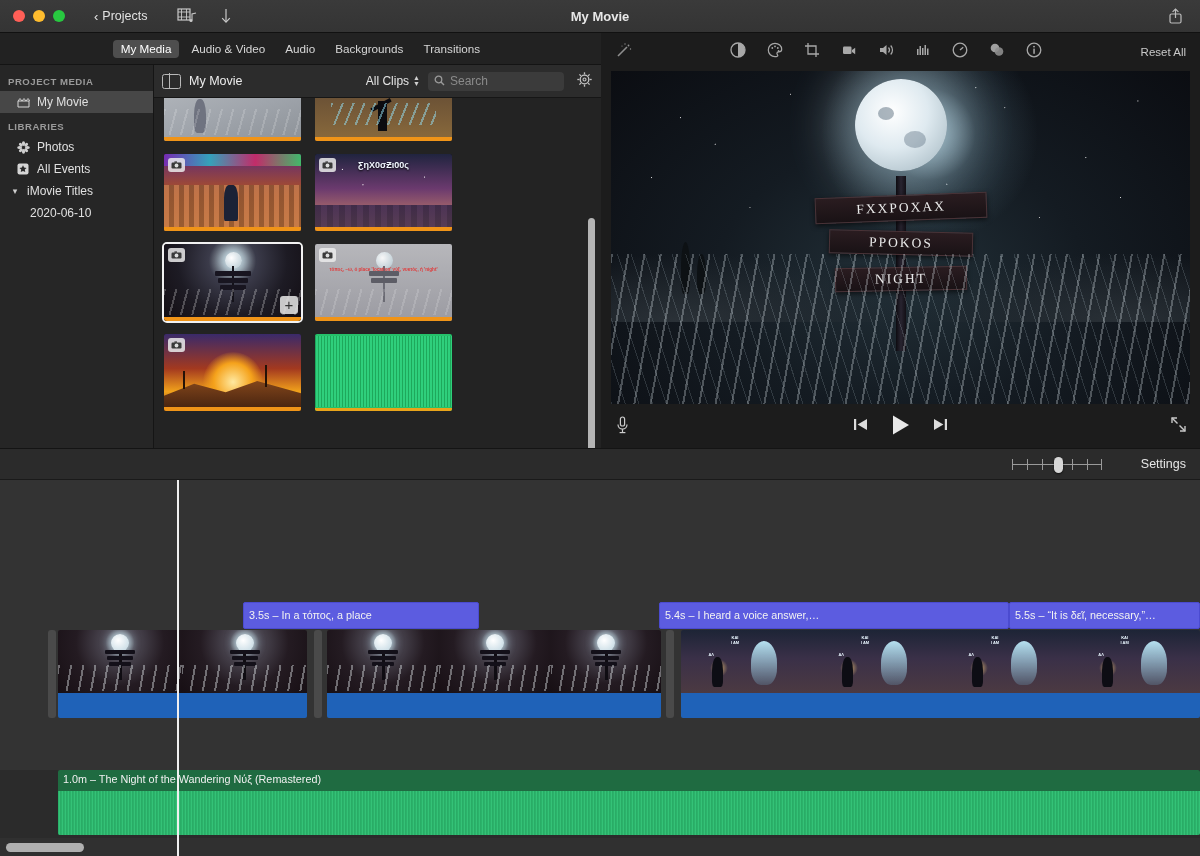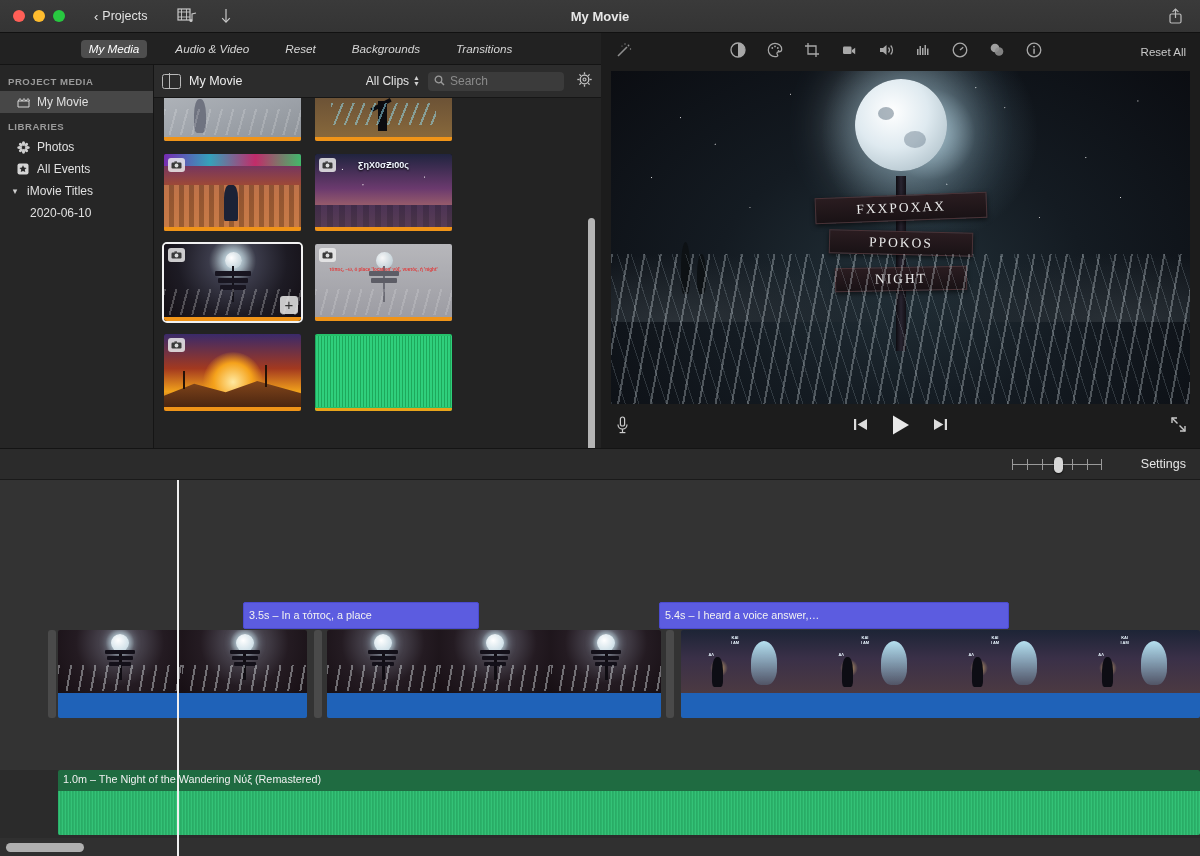--- a/index.html
+++ b/index.html
@@ -17,21 +17,21 @@
     color:#e2e2e2; padding:2px 7px; border-radius:4px; }
   .projbtn .chev { font-size:13px; }
   .tb-icon { margin-left:22px; color:#c9c9c9; display:flex; align-items:center; }
   .win-title { position:absolute; left:0; right:0; text-align:center; font-size:13px;
     font-weight:700; color:#e8e8e8; pointer-events:none; }
   .share-btn { position:absolute; right:16px; top:7px; color:#bdbdbd; }
 
   
   .browser-tabs { position:absolute; left:0; top:33px; width:601px; height:32px;
     background:#222; border-bottom:1px solid #141414; display:flex; align-items:center;
-    justify-content:center; gap:20px;font-style:italic; }
+    justify-content:center; gap:4px; }
   .btab { font-size:11.7px; color:#d6d6d6; padding:2.5px 8px; border-radius:4px; }
   .btab.active { background:#4e4e4e; color:#fff; }
 
   .sidebar { position:absolute; left:0; top:65px; width:154px; height:383px;
     background:#262626; border-right:1px solid #151515; padding-top:8px; }
   .side-head { font-size:9.6px; font-weight:700; letter-spacing:.5px; color:#9a9a9a;
     padding:3px 10px 4px 8px; text-transform:uppercase; }
   .side-item { display:flex; align-items:center; gap:7px; height:22px; padding-left:16px;
     font-size:12px; color:#e0e0e0; }
   .side-item.sel { background:#474747; }
@@ -237,21 +237,21 @@
       <rect x="3" y="7" width="11" height="9" rx="1.5" fill="none" stroke="#bdbdbd" stroke-width="1.2"></rect>
       <line x1="8.5" y1="2" x2="8.5" y2="11" stroke="#bdbdbd" stroke-width="1.2"></line>
       <path d="M5.6 4.9 L8.5 2 L11.4 4.9" fill="none" stroke="#bdbdbd" stroke-width="1.2"></path>
     </svg>
   </div>
 </div>
 
 <div class="browser-tabs">
   <div class="btab active">My Media</div>
   <div class="btab">Audio &amp; Video</div>
-  <div class="btab">Reset</div>
+  <div class="btab">Audio</div>
   <div class="btab">Backgrounds</div>
   <div class="btab">Transitions</div>
 </div>
 
 <div class="sidebar">
   <div class="side-head">PROJECT MEDIA</div>
   <div class="side-item sel">
     <span class="ic">
       <svg width="13" height="11" viewBox="0 0 13 11">
           <path d="M1 4h11v6H1z" fill="none" stroke="#d8d8d8" stroke-width="1"></path>
@@ -584,20 +584,21 @@
     </div>
   </div>
   <div class="settings">Settings</div>
 </div>
 
 <div class="timeline">
   <div class="tl-upper">
 
     <div class="titleclip" style="left:243px;top:122px;width:236px">3.5s – In a τόπος, a place</div>
     <div class="titleclip" style="left:659px;top:122px;width:350px">5.4s – I heard a voice answer,…</div>
+    <div class="titleclip" style="left:1009px;top:122px;width:191px">5.5s – “It is δεῖ, necessary,”…</div>
 
     <div class="handle" style="left:48px"></div>
     <div class="handle" style="left:314px"></div>
     <div class="handle" style="left:666px"></div>
 
     <div class="vclip" style="left:58px;width:249px">
       <div class="strip">
         <div class="frame frm-sign" style="width:124px">
             <div class="fmoon"></div>
             <div class="fpost"></div>

